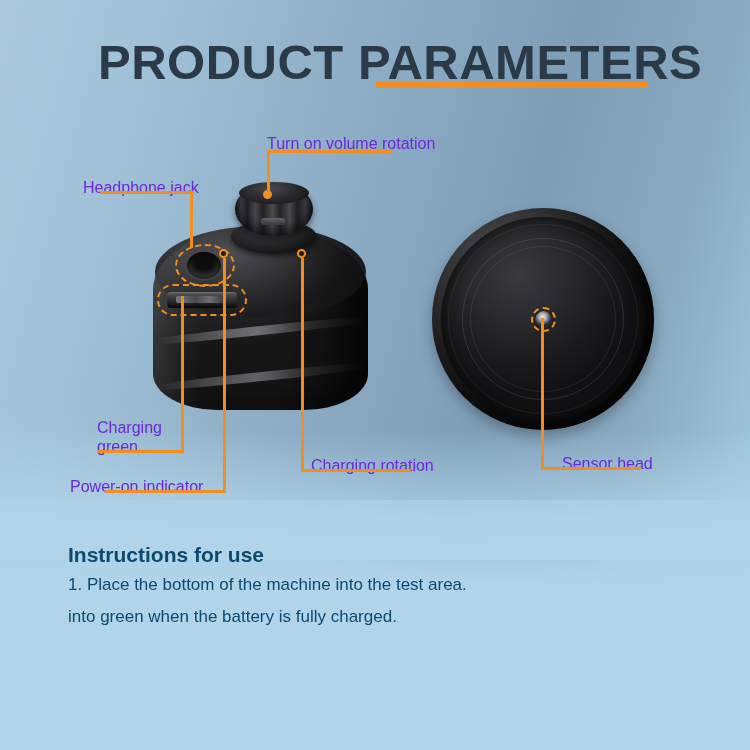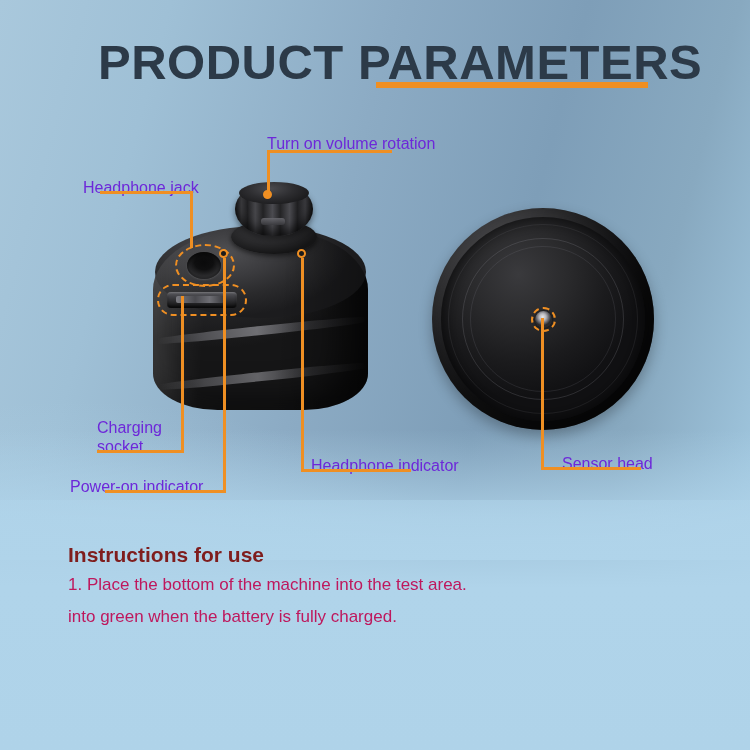--- a/index.html
+++ b/index.html
@@ -178,22 +178,22 @@
     background:radial-gradient(50% 50% at 45% 35%, #e9e9ec 0%, #b6b6bb 40%, #6e6e74 70%, #2a2a2c 100%);
     box-shadow:0 0 3px rgba(0,0,0,0.8);
   }
   #sensor-dash {
     position:absolute; left:99px; top:99px; width:25px; height:25px;
     border:2.5px dashed #ef8f23; border-radius:50%;
   }
 
   
   #instr { position:absolute; left:68px; top:543px; width:640px; }
-  #instr-title { font-size:21px; font-weight:bold; color:#7f1d1d; margin-bottom:9px; }
-  .instr-line { font-size:17px; color:#be185d; line-height:1.0; margin-bottom:15px; white-space:nowrap; }
+  #instr-title { font-size:21px; font-weight:bold; color:#0c4a6e; margin-bottom:9px; }
+  .instr-line { font-size:17px; color:#0c4a6e; line-height:1.0; margin-bottom:15px; white-space:nowrap; }
 </style>
 </head>
 <body>
 
 <div id="bg"></div>
 <div id="bg-low"></div>
 <div id="bg-bottom"></div>
 
 <div id="title-wrap">
   <div id="title">PRODUCT PARAMETERS</div>
@@ -235,31 +235,31 @@
 <div class="cl-h" style="left:267px; top:150px; width:125px;"></div>
 <div class="cl-v" style="left:267px; top:150px; height:44px;"></div>
 <div class="cl-dot" style="left:263px; top:190px;"></div>
 
 <div class="cl-label" style="left:83px; top:167px;">Headphone jack</div>
 <div class="cl-h" style="left:100px; top:191px; width:93px;"></div>
 <div class="cl-v" style="left:190px; top:191px; height:57px;"></div>
 
 <div class="cl-label two" style="left:97px; top:408px; width:80px;">
   <span>Charging</span><br>
-  <span>socket</span>
+  <span>green</span>
 </div>
 <div class="cl-h" style="left:97px; top:450px; width:87px;"></div>
 <div class="cl-v" style="left:181px; top:296px; height:154px;"></div>
 
 <div class="cl-label" style="left:70px; top:466px;">Power-on indicator</div>
 <div class="cl-h" style="left:105px; top:490px; width:121px;"></div>
 <div class="cl-v" style="left:223px; top:258px; height:232px;"></div>
 <div class="cl-dot hollow" style="left:219px; top:249px;"></div>
 
-<div class="cl-label" style="left:311px; top:445px;">Headphone indicator</div>
+<div class="cl-label" style="left:311px; top:445px;">Charging rotation</div>
 <div class="cl-h" style="left:301px; top:469px; width:110px;"></div>
 <div class="cl-v" style="left:301px; top:258px; height:211px;"></div>
 <div class="cl-dot hollow" style="left:297px; top:249px;"></div>
 
 <div class="cl-label" style="left:562px; top:443px;">Sensor head</div>
 <div class="cl-h" style="left:541px; top:467px; width:100px;"></div>
 <div class="cl-v" style="left:541px; top:318px; height:149px;"></div>
 
 <div id="instr">
   <div id="instr-title">Instructions for use</div>

